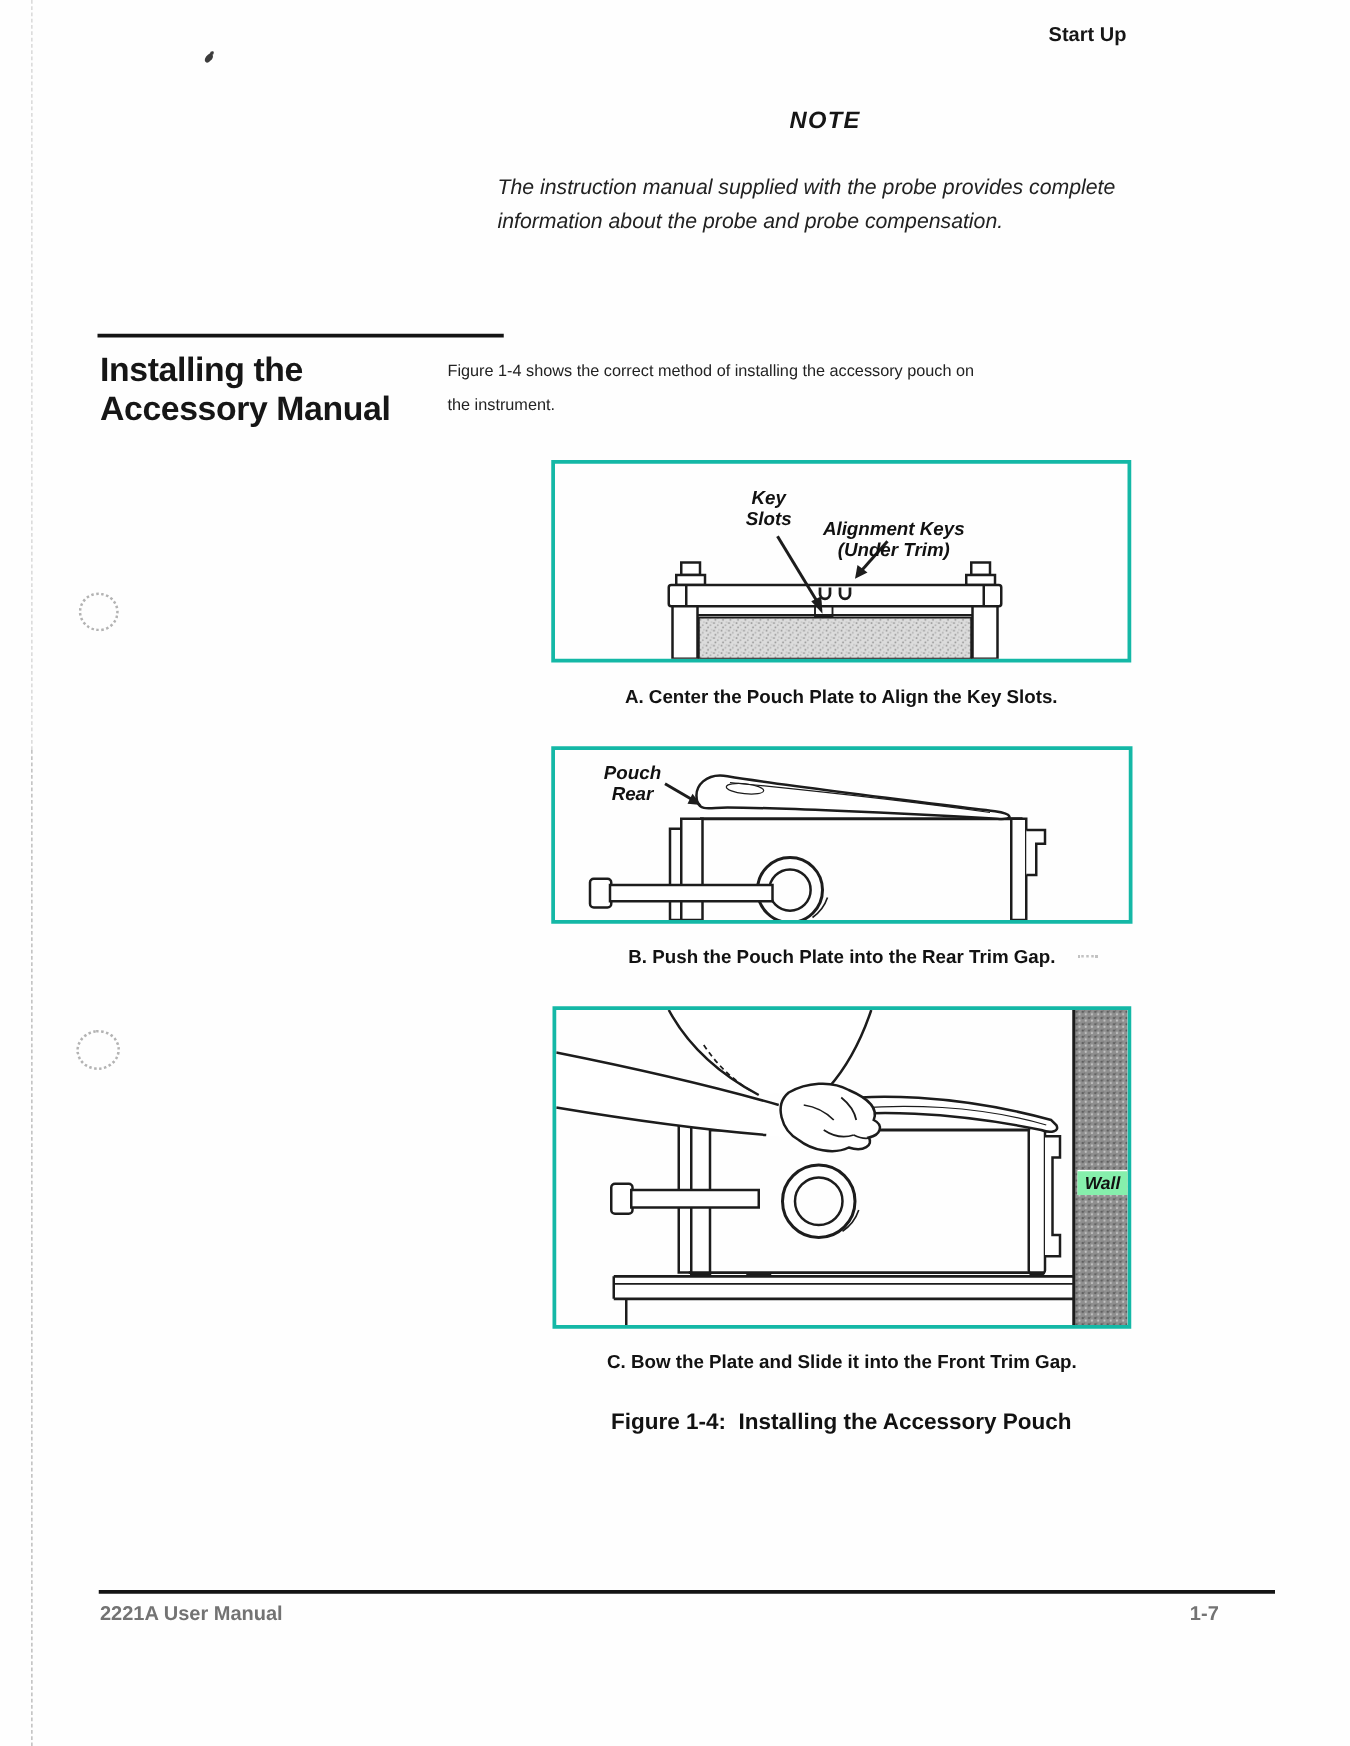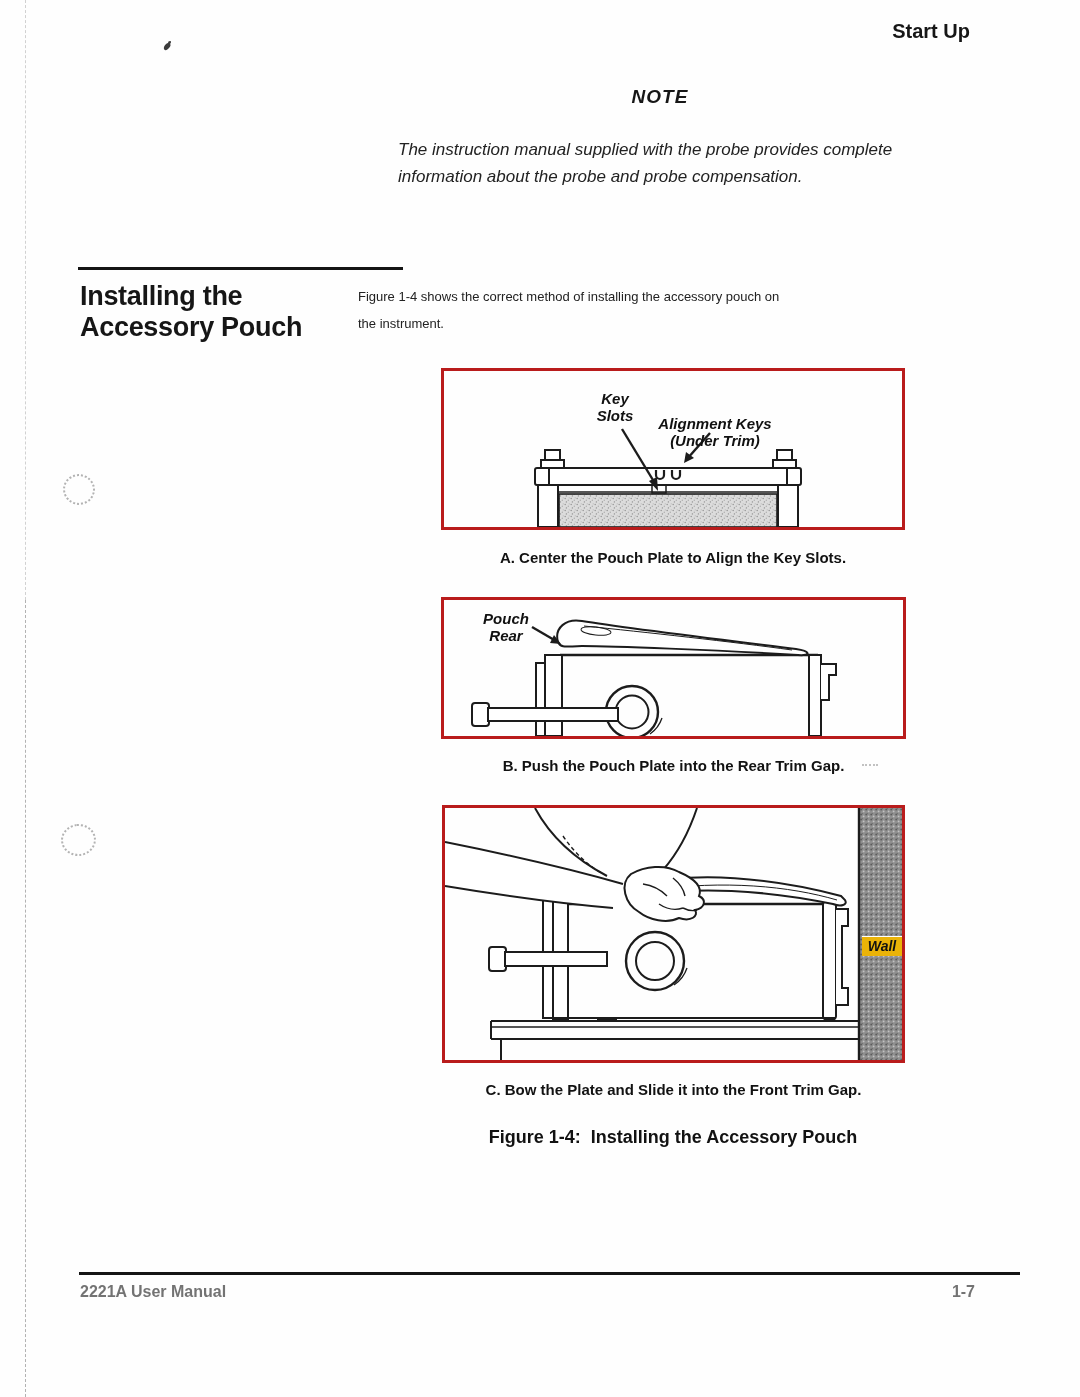--- a/index.html
+++ b/index.html
@@ -8,33 +8,33 @@
     font-family:"Liberation Sans",sans-serif;color:#161616;overflow:hidden;
     margin:0 auto;
   }
   .abs{position:absolute;}
   
   .edge-dash{position:absolute;left:25px;width:0;border-left:1px dashed #a5a5a5;}
   .punch-hole{position:absolute;border:2px dotted #b3b3b3;border-radius:50%;}
   .ink-speck{position:absolute;background:#3c3c3c;border-radius:70% 30% 60% 40%;}
   .tiny-dots{position:absolute;border-bottom:2px dotted #c2c2c2;}
   
-  .hdr{font-weight:bold;font-size:20px;text-align:right;}
+  .hdr{font-weight:bold;font-size:16px;text-align:center;}
   .note-h{font-weight:bold;font-style:italic;font-size:19px;text-align:center;letter-spacing:1px;}
   .note-t{font-style:italic;font-size:17px;line-height:27px;color:#222;}
   .rule{background:#141414;}
   .sec-h{font-weight:bold;font-size:27px;line-height:31px;letter-spacing:-0.3px;}
   .body-t{font-size:13px;line-height:27px;color:#222;}
-  .panel{position:absolute;border:3px solid #b91c1c;background:#fefefe;box-sizing:border-box;}
+  .panel{position:absolute;border:3px solid #14b8a6;background:#fefefe;box-sizing:border-box;}
   .panel svg{position:absolute;left:0;top:0;}
   .fig-label{position:absolute;font-weight:bold;font-style:italic;font-size:15px;line-height:17px;text-align:center;color:#111;}
   .cap{position:absolute;font-weight:bold;font-size:15px;text-align:center;color:#121212;}
   .figcap{position:absolute;font-weight:bold;font-size:18px;text-align:center;color:#121212;white-space:pre;}
   .foot-t{position:absolute;font-weight:bold;font-size:16px;color:#737373;}
-  .wall-tag{position:absolute;font-weight:bold;font-style:italic;font-size:14px;background:#eab308;text-align:center;line-height:19px;color:#111;}
+  .wall-tag{position:absolute;font-weight:bold;font-style:italic;font-size:14px;background:#86efac;text-align:center;line-height:19px;color:#111;}
 </style>
 </head>
 <body>
 
 <div class="page">
 
   <div class="edge-dash" style="top:0;height:600px;opacity:.5;"></div>
   <div class="edge-dash" style="top:600px;height:797px;opacity:.85;"></div>
   <div class="punch-hole" style="left:63px;top:474px;width:28px;height:27px;transform:rotate(8deg);"></div>
   <div class="punch-hole" style="left:61px;top:824px;width:31px;height:28px;transform:rotate(-6deg);"></div>
@@ -44,21 +44,21 @@
 
   <div class="abs hdr" style="left:770px;top:20px;width:200px;">Start Up</div>
 
   <div class="abs note-h" style="left:398px;top:86px;width:524px;">NOTE</div>
   <div class="abs note-t" style="left:398px;top:136px;">The instruction manual supplied with the probe provides complete</div>
   <div class="abs note-t" style="left:398px;top:163px;">information about the probe and probe compensation.</div>
 
   <div class="abs rule" style="left:78px;top:267px;width:325px;height:3px;"></div>
   <div class="abs sec-h" style="left:80px;top:281px;">
     <div>Installing the</div>
-    <div>Accessory Pouch</div>
+    <div>Accessory Manual</div>
   </div>
   <div class="abs body-t" style="left:358px;top:283px;">Figure 1-4 shows the correct method of installing the accessory pouch on</div>
   <div class="abs body-t" style="left:358px;top:310px;">the instrument.</div>
 
   <div class="panel" style="left:441px;top:368px;width:464px;height:162px;">
     <svg width="458" height="156" viewBox="0 0 458 156">
       <defs>
         <pattern id="stipA" width="6" height="6" patternUnits="userSpaceOnUse">
           <rect width="6" height="6" fill="#dcdcdc"></rect>
           <circle cx="1.2" cy="1.5" r="0.8" fill="#9a9a9a"></circle>

